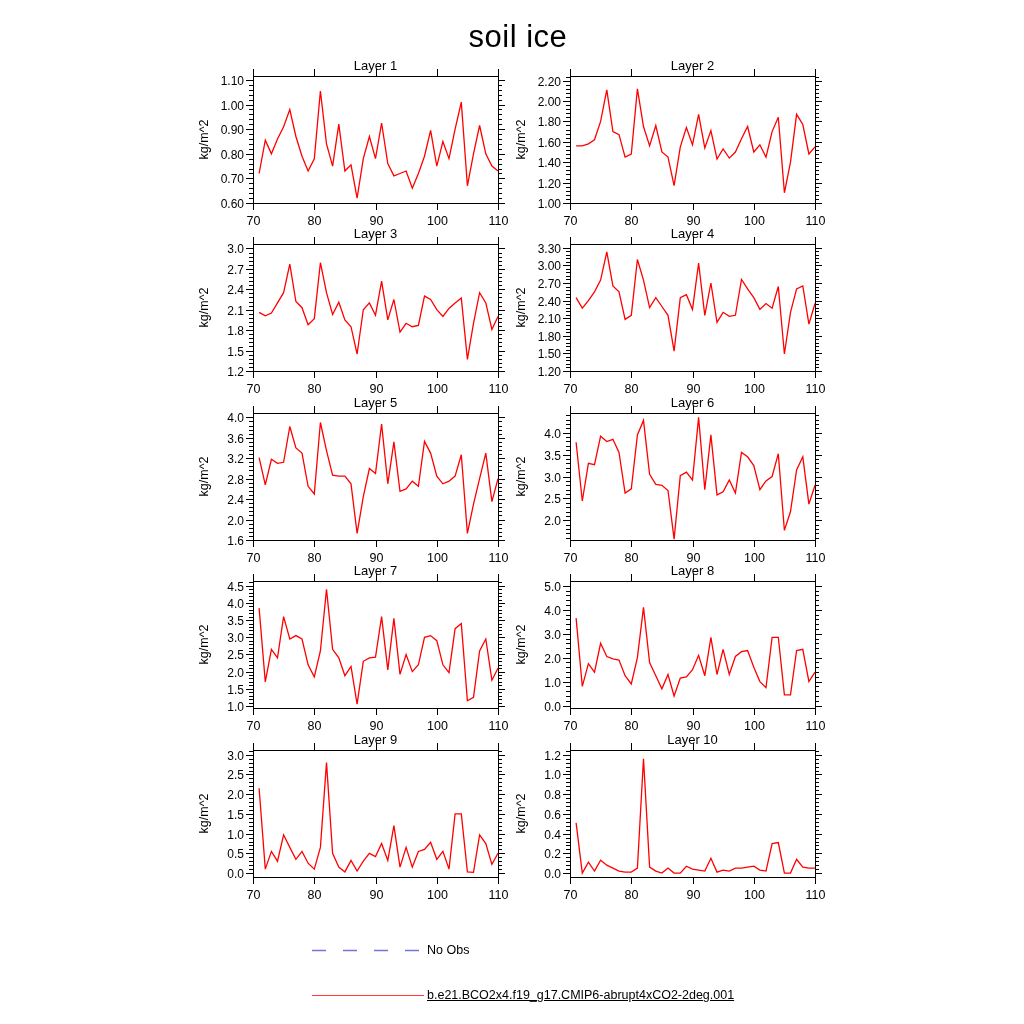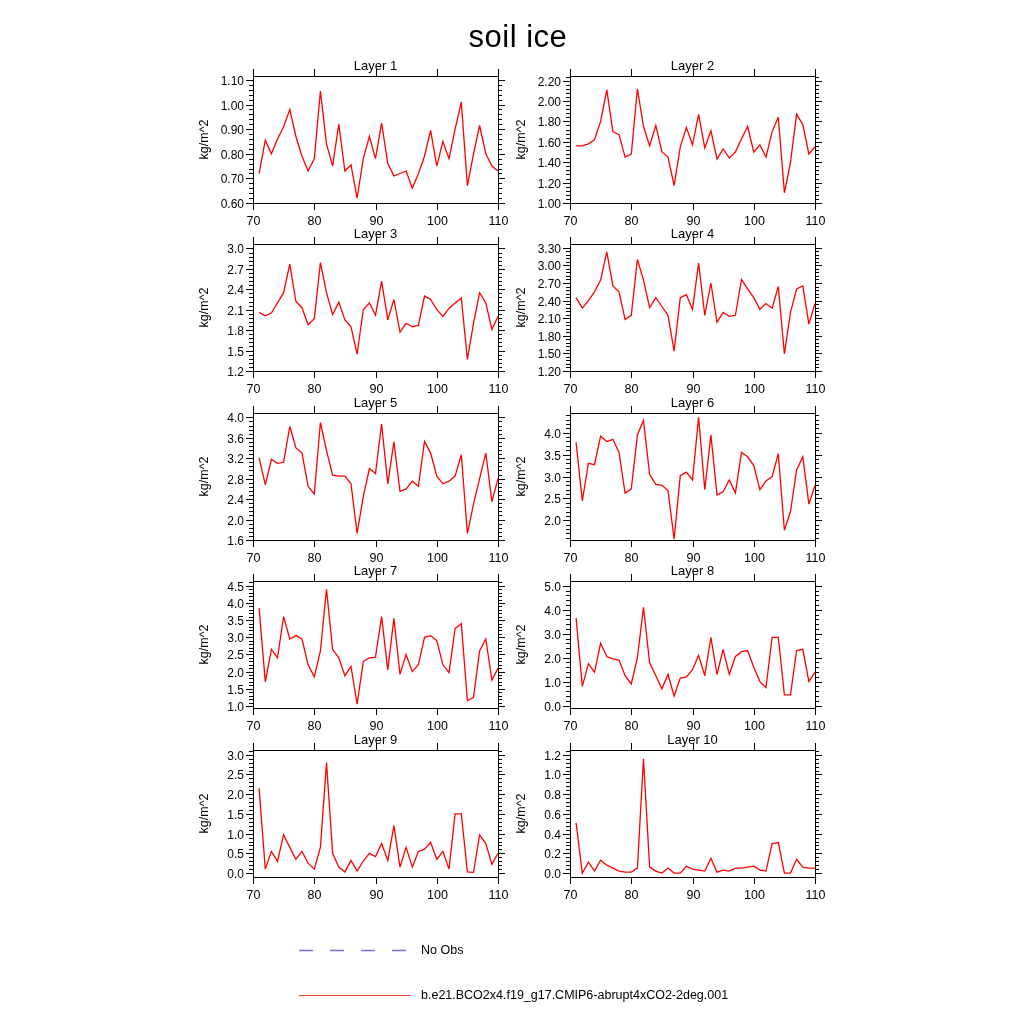--- a/index.html
+++ b/index.html
@@ -29,28 +29,28 @@
     margin: 6px;
     letter-spacing: 0.5px;
   }
   #plot {
     position: absolute;
     top: 0;
     left: 0;
   }
   .legend-row {
     position: absolute;
-    left: 298px;
+    left: 311px;
     display: flex;
     align-items: center;
-    gap: 9px;
+    gap: 2px;
     height: 16px;
   }
   #legend-row-noobs { top: 942px; }
-  #legend-row-series { top: 987px; }
+  #legend-row-series { top: 987px; text-decoration: underline; }
   .legend-label {
     font-size: 12.5px;
     color: #000;
     white-space: nowrap;
   }
   svg text {
     font-family: "Liberation Sans", sans-serif;
     fill: #000;
   }
 </style>

